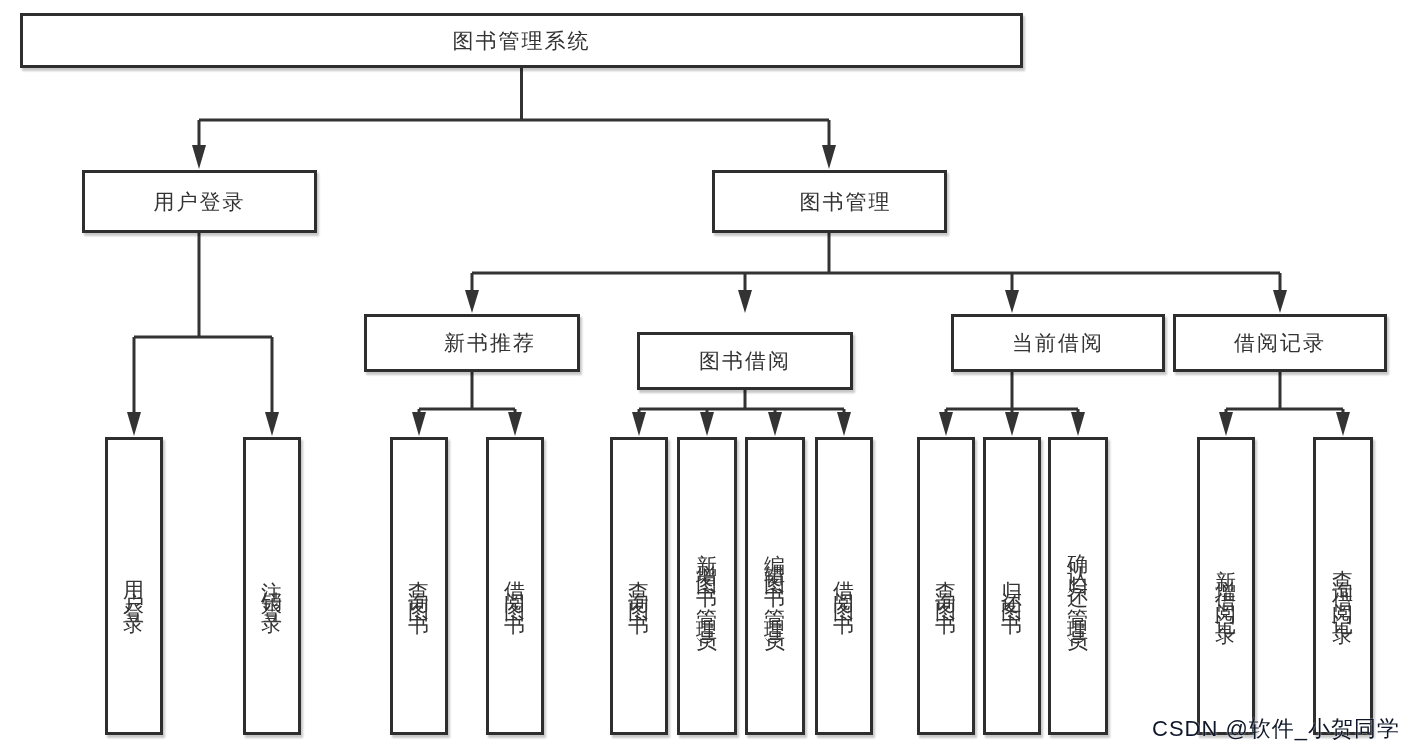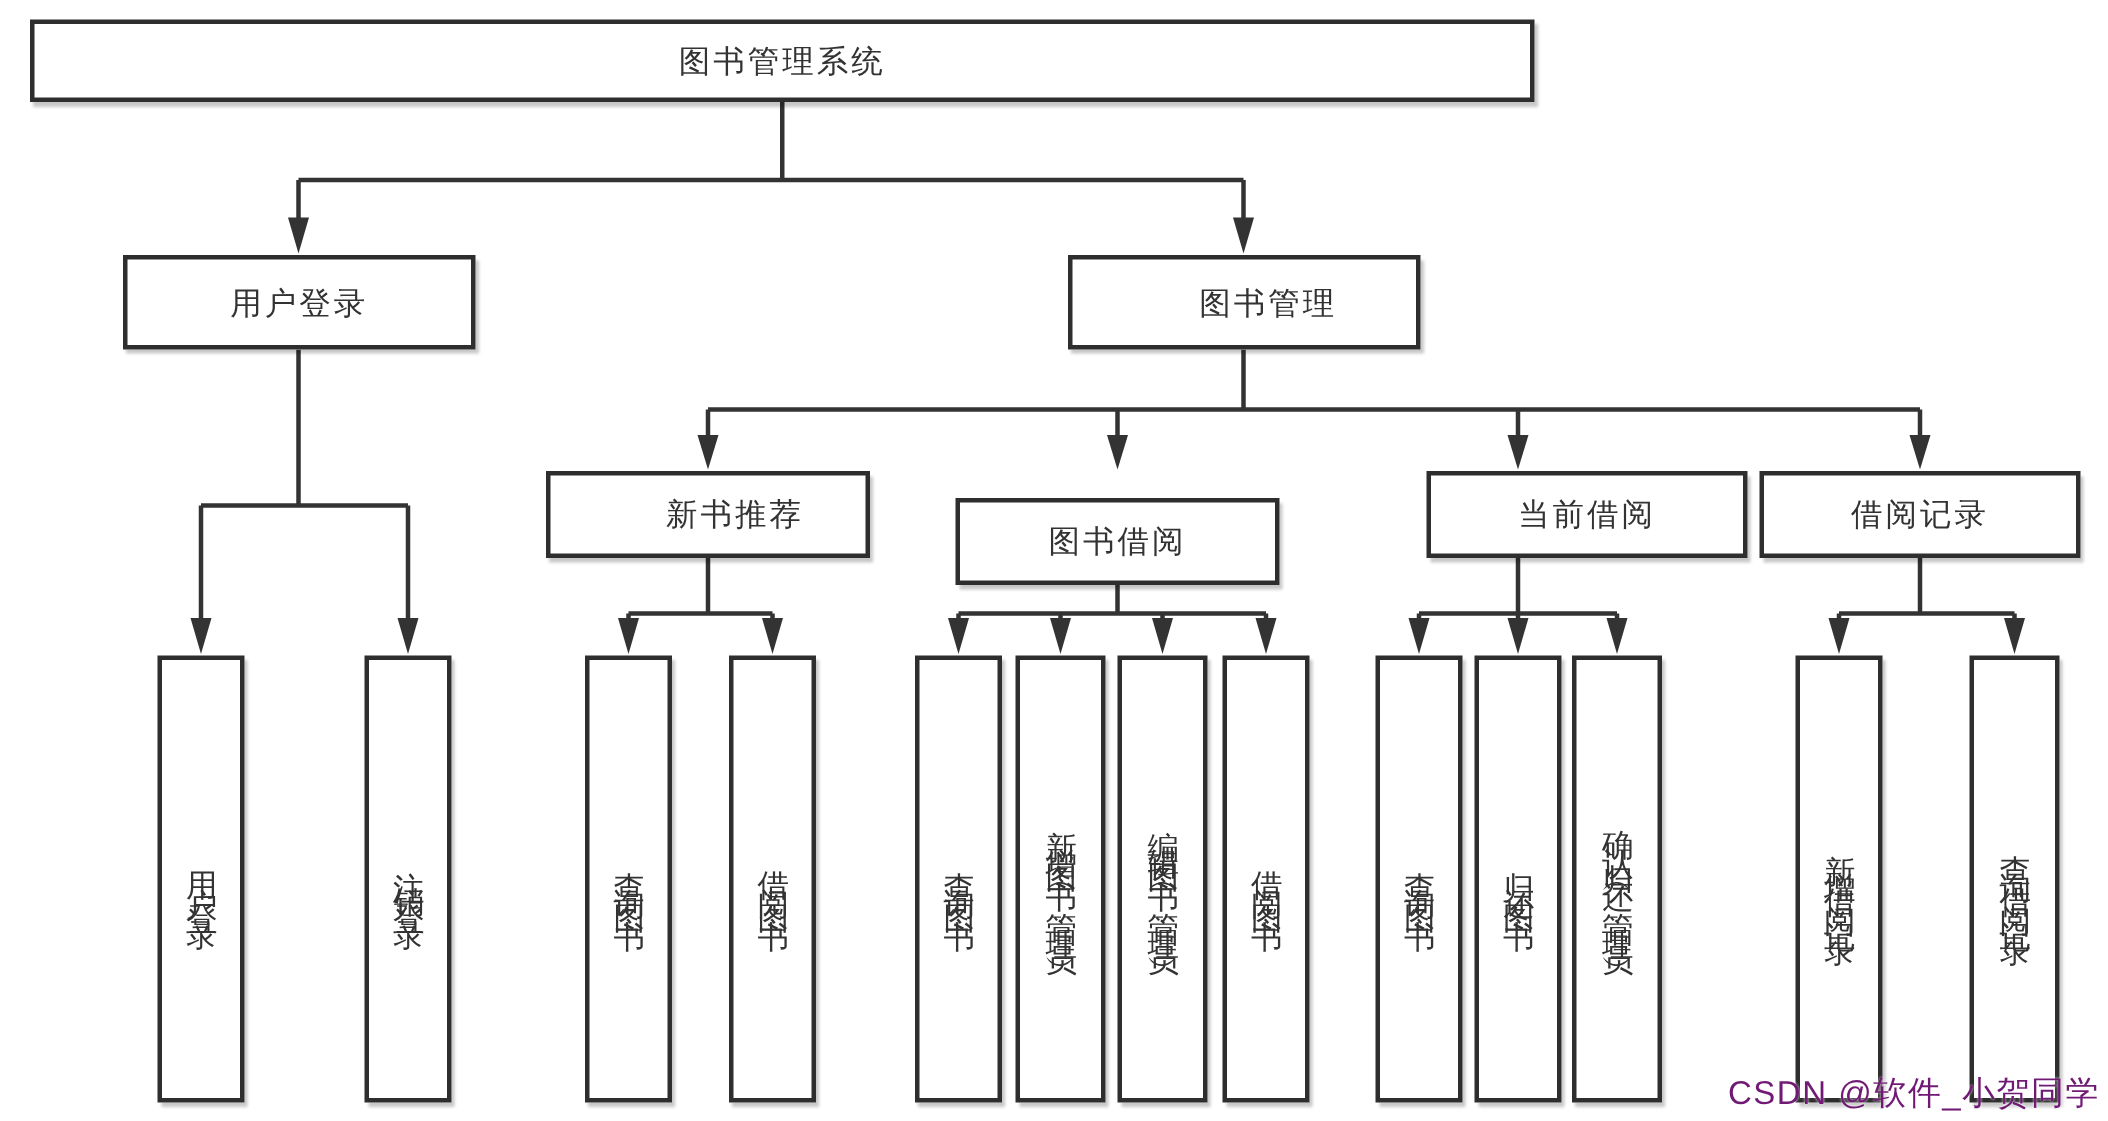--- a/index.html
+++ b/index.html
@@ -39,21 +39,21 @@
     font-size: 21px;
     letter-spacing: 11px;
     line-height: 1.0;
     color: #333333;
   }
   .watermark {
     position: absolute;
     left: 1152px;
     top: 714px;
     font-size: 22px;
-    color: #701a75;
+    color: #0f172a;
     letter-spacing: 1px;
     white-space: nowrap;
     z-index: 10;
     text-shadow: 0 0 2px rgba(255,255,255,0.9);
   }
 </style>
 </head>
 <body>
 
 <div class="canvas">

